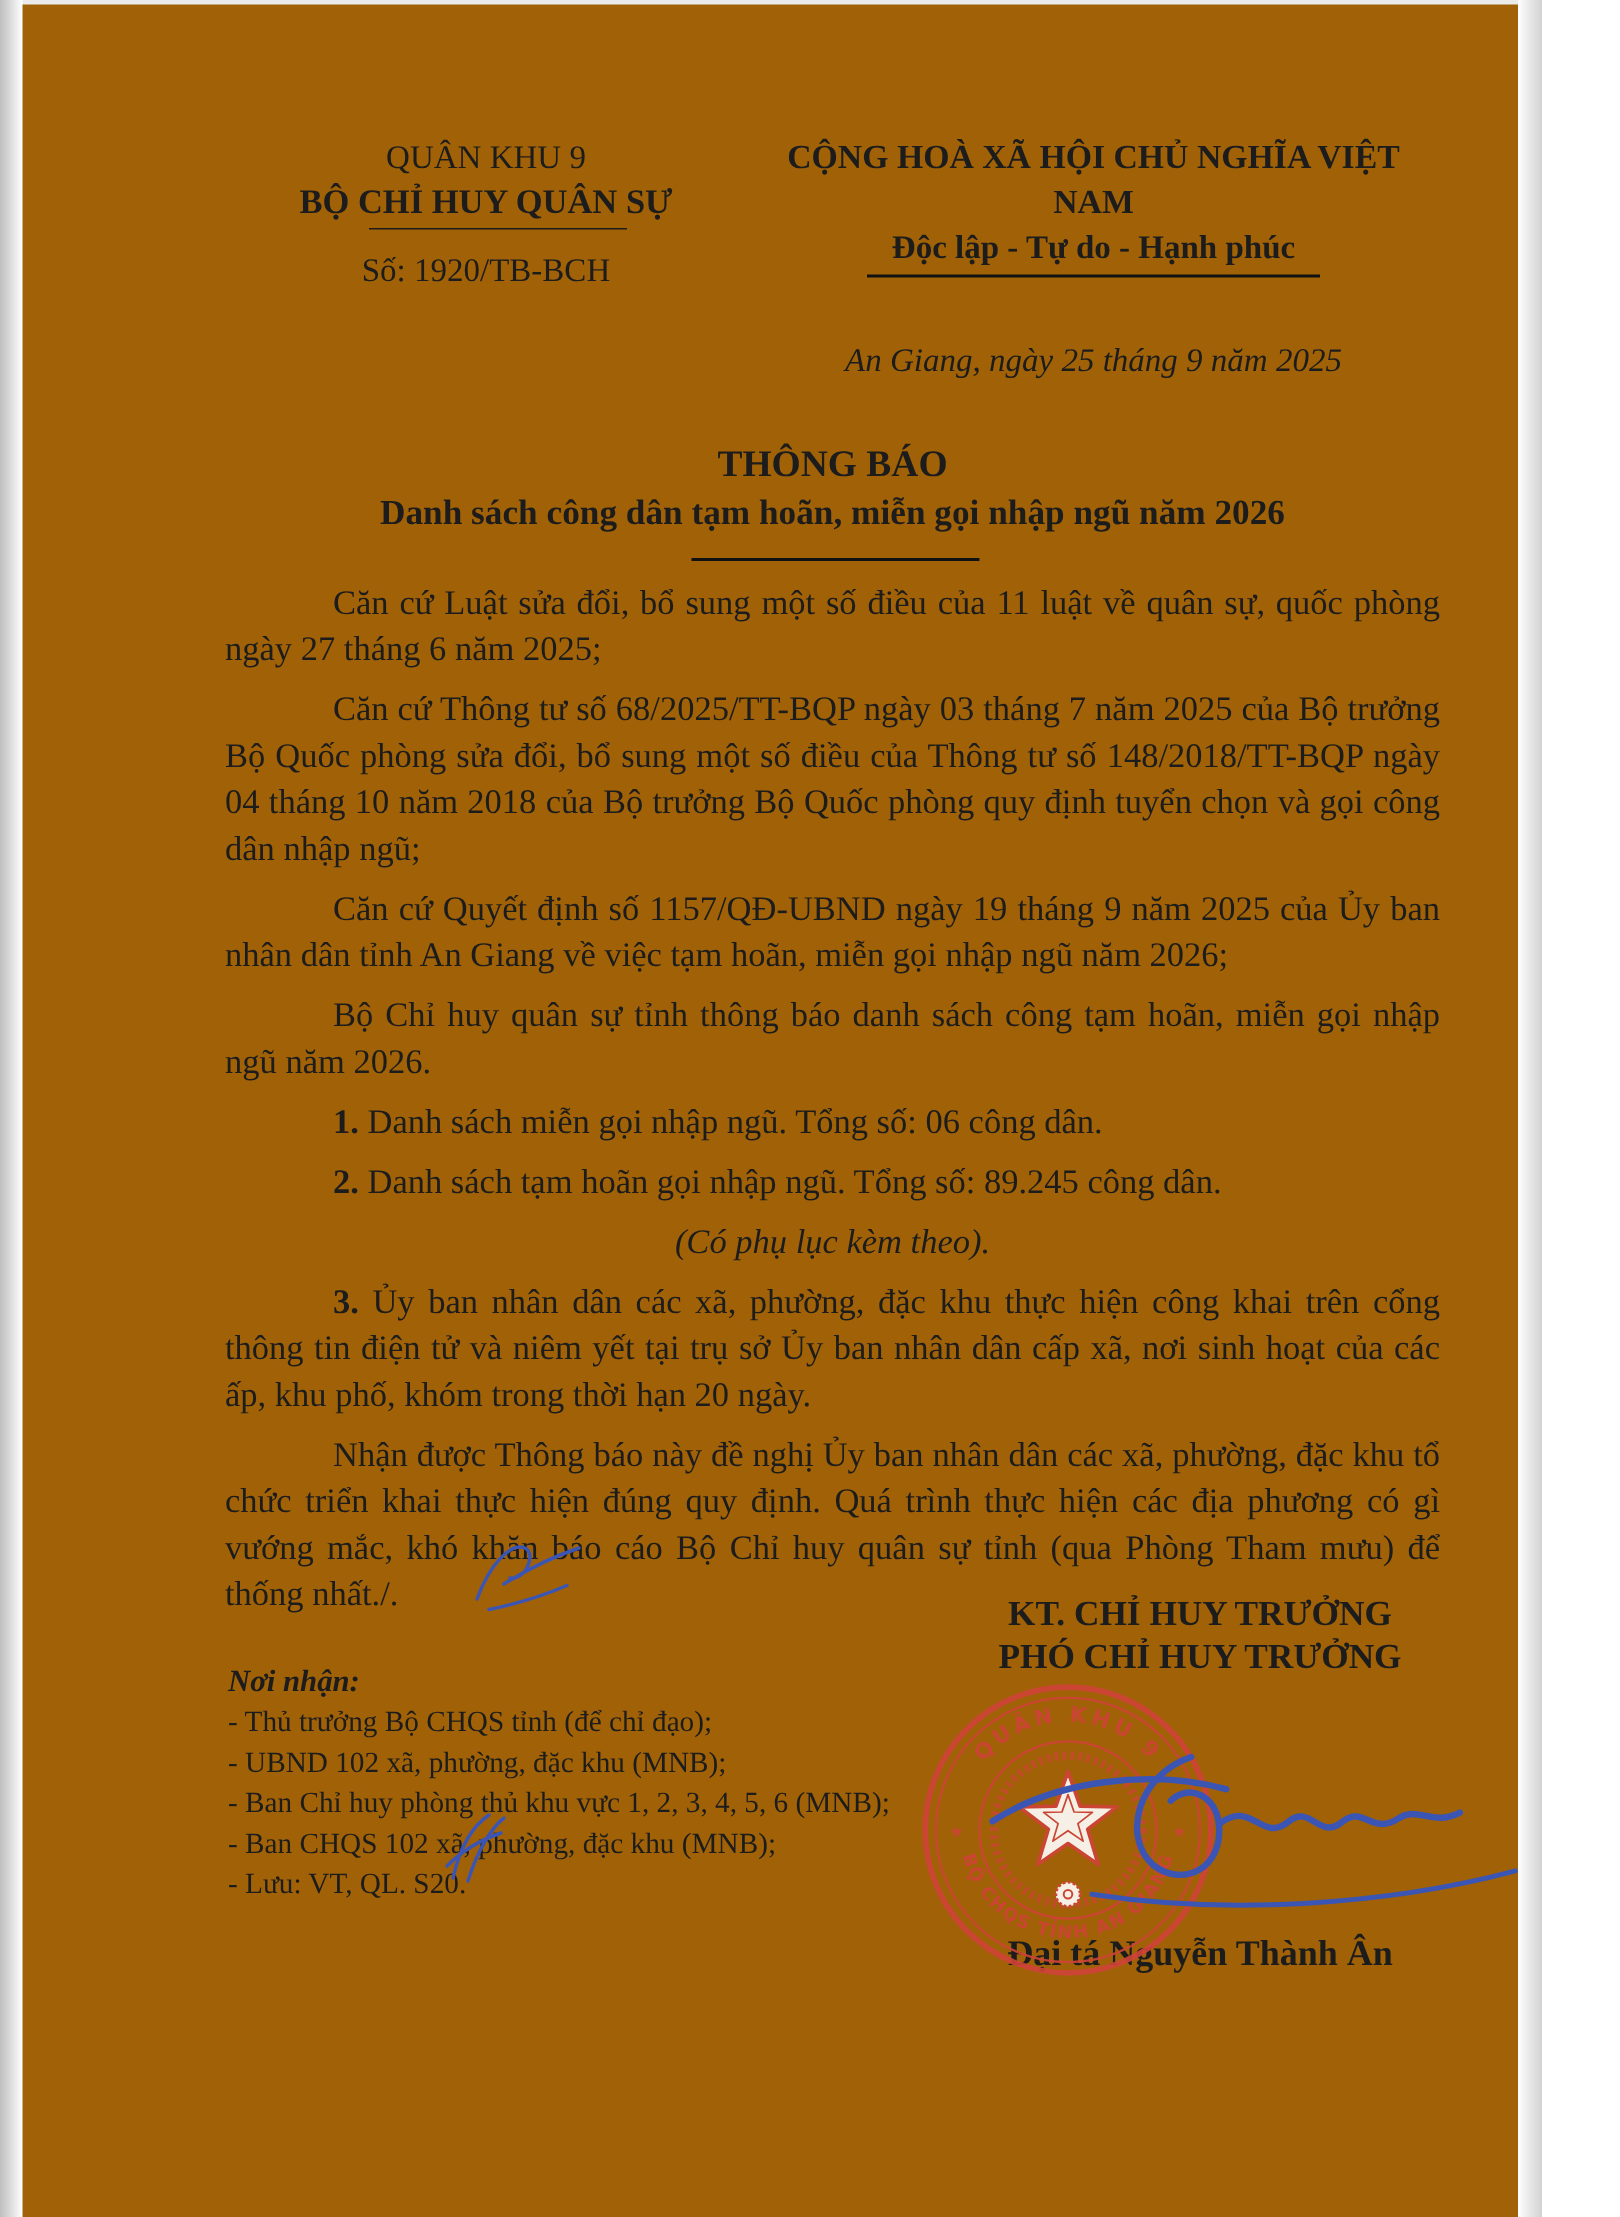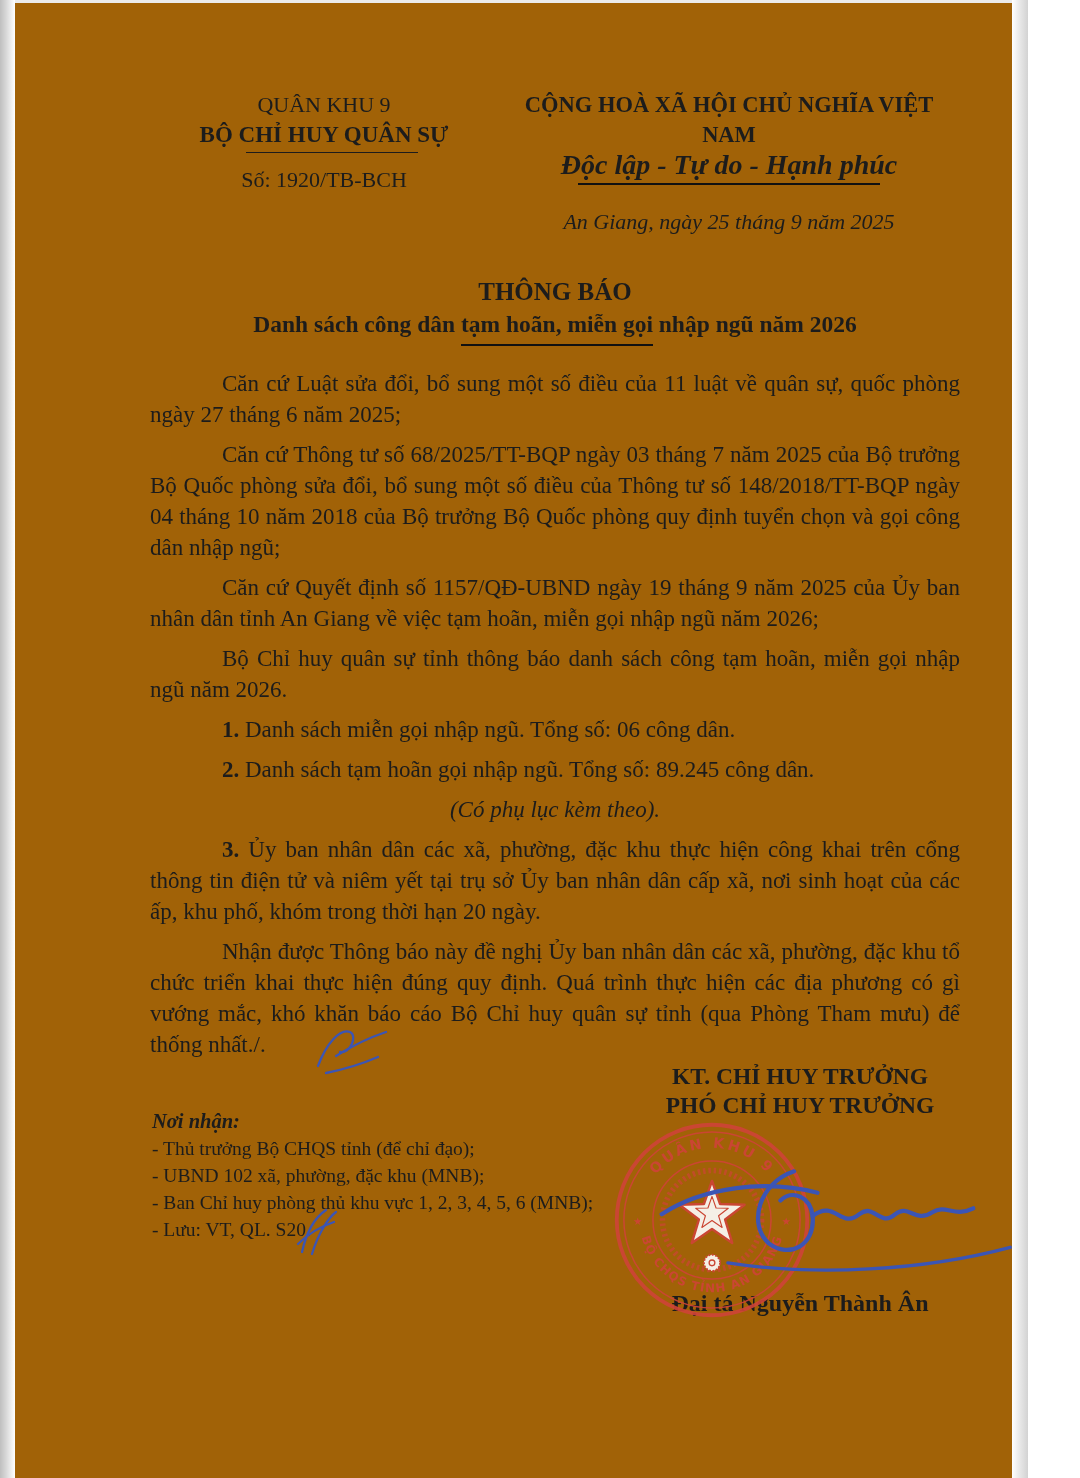--- a/index.html
+++ b/index.html
@@ -17,28 +17,28 @@
   .doc{padding:90px 68px 0 150px;}
 
   .hdr{display:flex;}
   .hdr-left{width:348px;text-align:center;}
   .hdr-right{flex:1;text-align:center;}
   .org-region{font-size:22px;line-height:30px;}
   .org-unit,.org-province{font-size:23px;font-weight:bold;line-height:30px;}
   .u-short{width:172px;border-top:1.6px solid #1c1c1c;margin:2px auto 0;transform:translateX(8px);}
   .doc-number{font-size:22px;line-height:30px;margin-top:12px;}
   .national{font-size:22.5px;font-weight:bold;line-height:30px;}
-  .motto{font-size:28px;font-weight:bold;line-height:30px;font-style:italic;}
+  .motto{font-size:22px;font-weight:bold;line-height:30px;}
   .u-motto{width:302px;border-top:2px solid #111;margin:3px auto 0;}
-  .place-date{font-size:22px;font-style:italic;line-height:30px;margin-top:22px;}
+  .place-date{font-size:22px;font-style:italic;line-height:30px;margin-top:40px;}
 
   .title-block{text-align:center;margin-top:38px;}
   .doc-title{font-size:25px;font-weight:bold;line-height:33px;}
   .doc-subtitle{font-size:23.5px;font-weight:bold;line-height:32px;}
-  .sub-u{border-bottom:2px solid #111;padding-bottom:7px;}
+  .sub-u{border-bottom:2px solid #111;padding-bottom:17px;}
 
   .body-text{margin-top:28px;}
   .body-text p{font-size:23px;line-height:31px;margin:9px 0 0 0;
     text-indent:72px;text-align:justify;}
   .body-text p.center{text-align:center;text-indent:0;font-style:italic;}
   .marker{font-weight:bold;}
 
   .recipients{position:absolute;left:152px;top:1088px;width:478px;z-index:2;}
   .recipients-label{font-size:20.5px;font-weight:bold;font-style:italic;line-height:27px;margin-top:20px;}
   .recipient-item{font-size:19.5px;line-height:27px;}
@@ -100,20 +100,21 @@
   <div class="kt-block">
     <div class="kt-line">KT. CHỈ HUY TRƯỞNG</div>
     <div class="pos-line">PHÓ CHỈ HUY TRƯỞNG</div>
   </div>
 
   <div class="recipients">
     <div class="recipients-label">Nơi nhận:</div>
     <div class="recipient-item">- Thủ trưởng Bộ CHQS tỉnh (để chỉ đạo);</div>
     <div class="recipient-item">- UBND 102 xã, phường, đặc khu (MNB);</div>
     <div class="recipient-item">- Ban Chỉ huy phòng thủ khu vực 1, 2, 3, 4, 5, 6 (MNB);</div>
+    <div class="recipient-item">- Ban CHQS 102 xã, phường, đặc khu (MNB);</div>
     <div class="recipient-item">- Lưu: VT, QL. S20.</div>
   </div>
 
   <div class="signer">Đại tá Nguyễn Thành Ân</div>
 
   <svg class="seal" viewBox="0 0 210 210" aria-hidden="true">
     <defs>
       <path id="sealArcTop" d="M30.2,91.8 A76,76 0 0 1 179.8,91.8"></path>
       <path id="sealArcBottom" d="M30.2,118.2 A76,76 0 0 0 179.8,118.2"></path>
     </defs>

